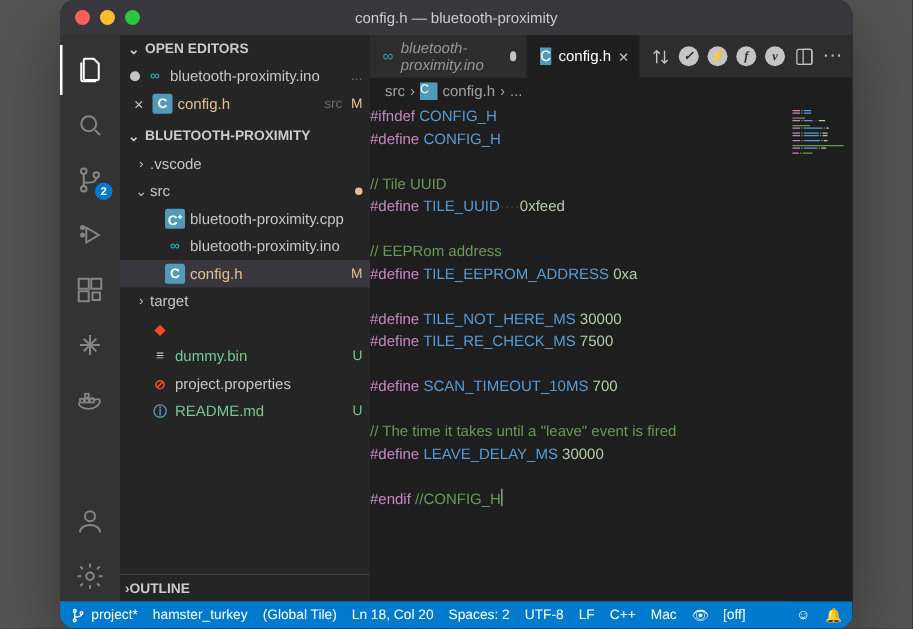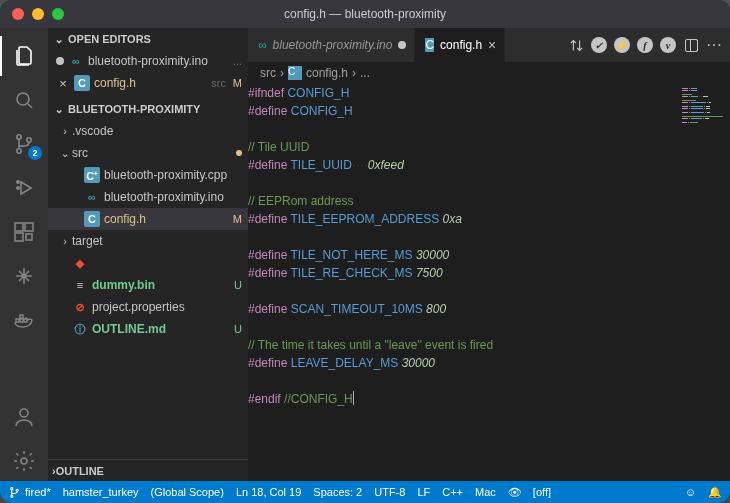--- a/index.html
+++ b/index.html
@@ -19,21 +19,21 @@
     --purple:#c586c0;
     --blue:#569cd6;
     --str:#ce9178;
     --num:#b5cea8;
     --comment:#6a9955;
     --border:#3c3c3c;
     --yellow:#cca700;
   }
   *{box-sizing:border-box;font-family:-apple-system,BlinkMacSystemFont,"Segoe UI",sans-serif;}
   body{margin:0;background:#555;display:flex;align-items:center;justify-content:center;height:100vh;}
-  .window{width:730px;height:503px;background:var(--bg);border-radius:12px;overflow:hidden;display:flex;flex-direction:column;box-shadow:0 20px 60px rgba(0,0,0,.4);}
+  .window{width:634px;height:503px;background:var(--bg);border-radius:12px;overflow:hidden;display:flex;flex-direction:column;box-shadow:0 20px 60px rgba(0,0,0,.4);}
   .titlebar{height:28px;background:var(--bg-title);display:flex;align-items:center;position:relative;flex-shrink:0;}
   .traffic{display:flex;gap:8px;padding-left:12px;}
   .dot{width:12px;height:12px;border-radius:50%;}
   .title-text{position:absolute;left:0;right:0;text-align:center;font-size:12px;color:var(--fg);pointer-events:none;}
   .body{flex:1;display:flex;min-height:0;}
   .activitybar{width:48px;background:var(--bg-activity);display:flex;flex-direction:column;align-items:center;padding-top:8px;gap:4px;}
   .act-item{width:48px;height:40px;display:flex;align-items:center;justify-content:center;position:relative;color:#858585;}
   .act-item.active{color:#fff;}
   .act-item.active::before{content:"";position:absolute;left:0;top:0;bottom:0;width:2px;background:#fff;}
   .act-item svg{width:24px;height:24px;}
@@ -49,38 +49,38 @@
   .tree-row .ficon{width:16px;height:16px;display:inline-flex;align-items:center;justify-content:center;margin-right:4px;font-size:11px;font-weight:600;border-radius:2px;}
   .tree-row .label{flex:1;overflow:hidden;text-overflow:ellipsis;}
   .tree-row .desc{color:var(--fg-dimmer);margin-left:6px;font-size:11px;}
   .tree-row .gitmark{width:12px;text-align:right;font-size:11px;margin-left:4px;}
   .tree-row.selected{background:#37373d;}
   .dirty-dot{width:8px;height:8px;border-radius:50%;background:#c5c5c5;margin-right:4px;}
   .close-x{width:14px;height:14px;display:inline-flex;align-items:center;justify-content:center;font-size:13px;color:#c5c5c5;margin-right:4px;}
   .gm-M{color:var(--orange);}
   .gm-U{color:var(--green);}
   .mod-text{color:var(--orange);}
-  .unt-text{color:var(--green);font-weight:bold;}
+  .unt-text{color:var(--green);}
   .main{flex:1;display:flex;flex-direction:column;min-width:0;background:var(--bg);}
   .tabs{height:34px;background:var(--bg-tab);display:flex;align-items:stretch;}
   .tab{display:flex;align-items:center;padding:0 8px 0 10px;gap:6px;font-size:12px;color:#969696;background:var(--bg-tab);border-right:1px solid #252526;font-style:italic;}
   .tab.active{background:var(--bg-tab-active);color:#fff;font-style:normal;}
   .tab .tab-close{font-size:14px;color:#c5c5c5;}
   .tab .tab-dot{width:8px;height:8px;border-radius:50%;background:#c5c5c5;}
   .tab-actions{margin-left:auto;display:flex;align-items:center;gap:3px;padding:0 6px;color:#c5c5c5;}
   .tab-actions .ta{width:20px;height:20px;display:flex;align-items:center;justify-content:center;}
   .circ{width:16px;height:16px;border-radius:50%;background:#c5c5c5;color:#2d2d2d;display:flex;align-items:center;justify-content:center;font-size:10px;font-weight:700;font-style:italic;font-family:Georgia,serif;}
   .breadcrumb{height:22px;display:flex;align-items:center;padding:0 12px;font-size:12px;color:#a0a0a0;gap:4px;}
   .editor-wrap{flex:1;display:flex;min-height:0;position:relative;}
   .editor{flex:1;font-family:Menlo,Consolas,monospace;font-size:12px;line-height:18px;overflow:hidden;display:flex;}
   .gutter{width:40px;text-align:right;color:#6e7681;padding-right:12px;user-select:none;}
   .code{flex:1;white-space:pre;color:var(--fg);position:relative;}
   .kw{color:var(--purple);}
   .def{color:var(--blue);}
-  .num{color:var(--num);font-style:italic;}
+  .num{color:var(--num);}
   .cm{color:var(--comment);}
   .cursor{display:inline-block;width:1px;height:14px;background:#aeafad;vertical-align:text-bottom;margin-bottom:1px;}
   .minimap{width:50px;background:#1e1e1e;position:relative;overflow:hidden;}
   .mm-line{position:absolute;height:1px;}
   .outline-header{height:22px;border-top:1px solid #3c3c3c;display:flex;align-items:center;padding-left:4px;color:var(--fg);font-size:11px;font-weight:600;}
   .statusbar{height:22px;background:var(--bg-status);display:flex;align-items:center;font-size:11px;color:#fff;padding:0 8px;gap:12px;}
   .statusbar .right{margin-left:auto;display:flex;align-items:center;gap:12px;}
   .sb-item{display:flex;align-items:center;gap:4px;}
   .ic-c{background:#519aba;color:#fff;}
   .ic-cpp{background:#519aba;color:#fff;font-size:9px;}
@@ -240,21 +240,21 @@
             <span class="gitmark gm-U">U</span>
           </div>
           <div class="tree-row" style="padding-left: 10px;">
             <span class="twisty"></span>
             <span class="ficon ic-prop">⊘</span>
             <span class="label ">project.properties</span>
           </div>
           <div class="tree-row" style="padding-left: 10px;">
             <span class="twisty"></span>
             <span class="ficon ic-md">ⓘ</span>
-            <span class="label unt-text">OUTLINE.md</span>
+            <span class="label unt-text">README.md</span>
             <span class="gitmark gm-U">U</span>
           </div>
         </div>
 
       <div class="outline-header">
         <span class="chev">›</span>
         <span>OUTLINE</span>
       </div>
     </div>
 
@@ -308,21 +308,21 @@
 
 <span class="cm">// Tile UUID</span>
 <span class="kw">#define</span> <span class="def">TILE_UUID</span><span class="ws">····</span><span class="num">0xfeed</span>
 
 <span class="cm">// EEPRom address</span>
 <span class="kw">#define</span> <span class="def">TILE_EEPROM_ADDRESS</span> <span class="num">0xa</span>
 
 <span class="kw">#define</span> <span class="def">TILE_NOT_HERE_MS</span> <span class="num">30000</span>
 <span class="kw">#define</span> <span class="def">TILE_RE_CHECK_MS</span> <span class="num">7500</span>
 
-<span class="kw">#define</span> <span class="def">SCAN_TIMEOUT_10MS</span> <span class="num">800</span>
+<span class="kw">#define</span> <span class="def">SCAN_TIMEOUT_10MS</span> <span class="num">700</span>
 
 <span class="cm">// The time it takes until a "leave" event is fired</span>
 <span class="kw">#define</span> <span class="def">LEAVE_DELAY_MS</span> <span class="num">30000</span>
 
 <span class="kw">#endif</span> <span class="cm">//CONFIG_H</span><span class="cursor"></span>
 </div>
         </div>
         <div class="minimap" id="minimap">
             <div class="mm-line" style="left: 2px; top: 4px; width: 5.6px; background: rgb(197, 134, 192);"></div>
             <div class="mm-line" style="left: 8.6px; top: 4px; width: 1px; background: rgb(136, 136, 136);"></div>
@@ -372,25 +372,25 @@
   </div>
 
   <div class="statusbar">
     <div class="sb-item">
       <svg width="13" height="13" viewBox="0 0 24 24" fill="none" stroke="currentColor" stroke-width="2">
           <circle cx="7" cy="5" r="2"></circle>
           <circle cx="7" cy="19" r="2"></circle>
           <circle cx="17" cy="8" r="2"></circle>
           <path d="M7 7v10M17 10c0 4-5 4-10 4"></path>
         </svg>
-      <span>fired*</span>
+      <span>project*</span>
     </div>
     <div class="sb-item">hamster_turkey</div>
-    <div class="sb-item">(Global Scope)</div>
-    <div class="sb-item">Ln 18, Col 19</div>
+    <div class="sb-item">(Global Tile)</div>
+    <div class="sb-item">Ln 18, Col 20</div>
     <div class="sb-item">Spaces: 2</div>
     <div class="sb-item">UTF-8</div>
     <div class="sb-item">LF</div>
     <div class="sb-item">C++</div>
     <div class="sb-item">Mac</div>
     <div class="sb-item"><span>👁</span>&nbsp;<span>[off]</span></div>
     <div class="right">
       <div class="sb-item">
           <span>☺</span>
         </div>

